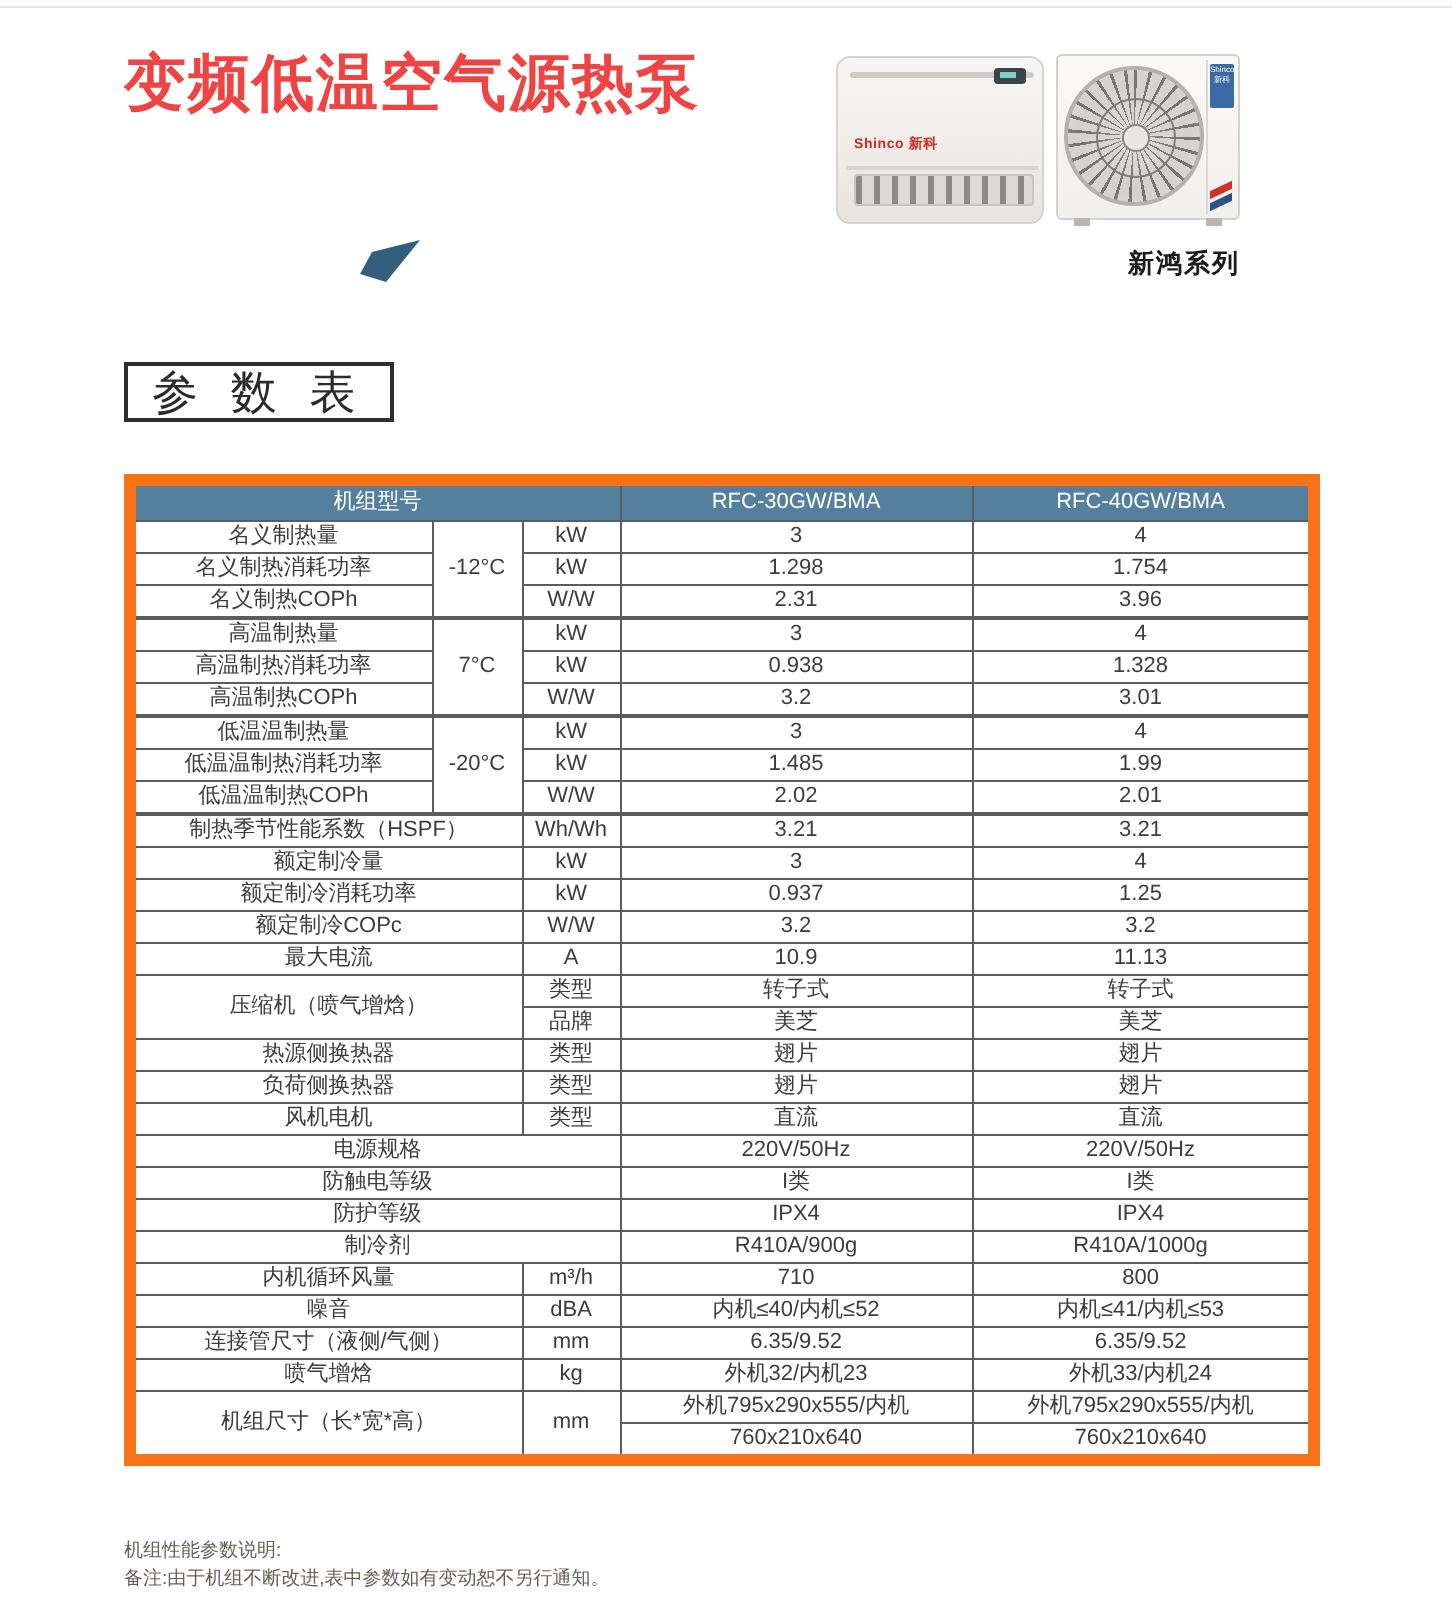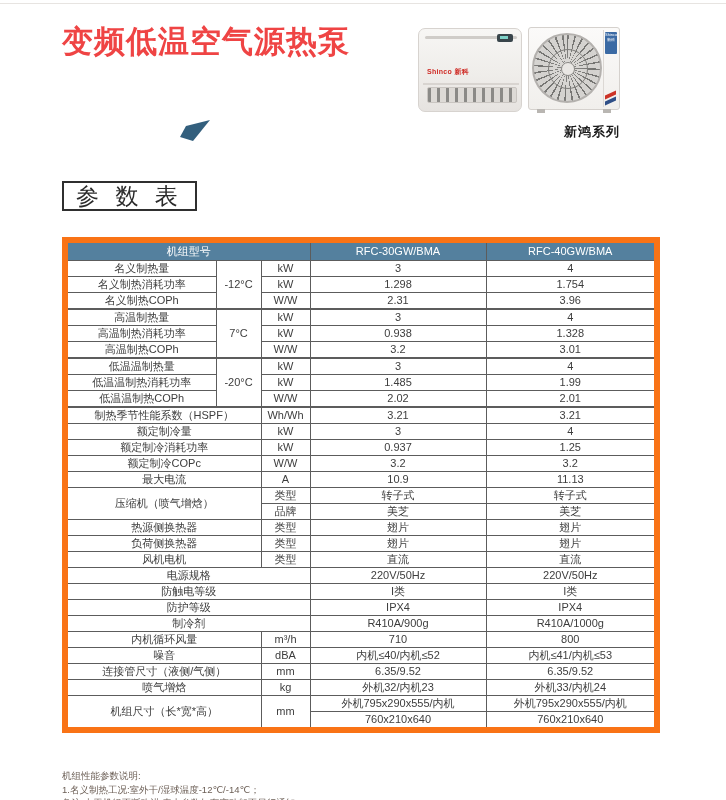--- a/index.html
+++ b/index.html
@@ -315,16 +315,15 @@
         </tr>
         <tr>
           <td>760x210x640</td>
           <td>760x210x640</td>
         </tr>
       </tbody>
   </table>
 
   <div class="footnotes">
     <div>机组性能参数说明:</div>
-    <div>1.名义制热工况:室外干/湿球温度-12℃/-14℃；</div>
     <div>备注:由于机组不断改进,表中参数如有变动恕不另行通知。</div>
   </div>
 </div>
 
 </body></html>

